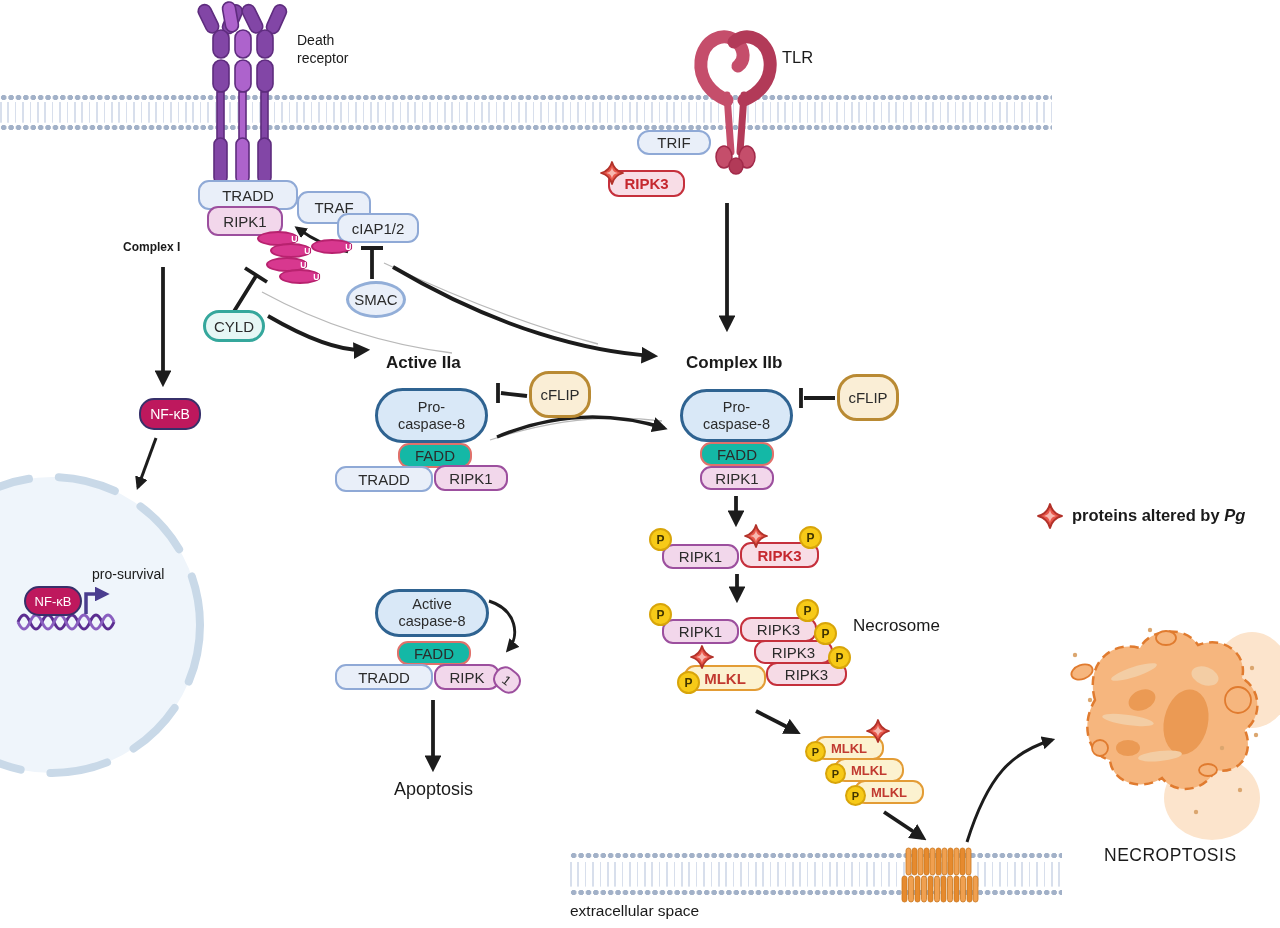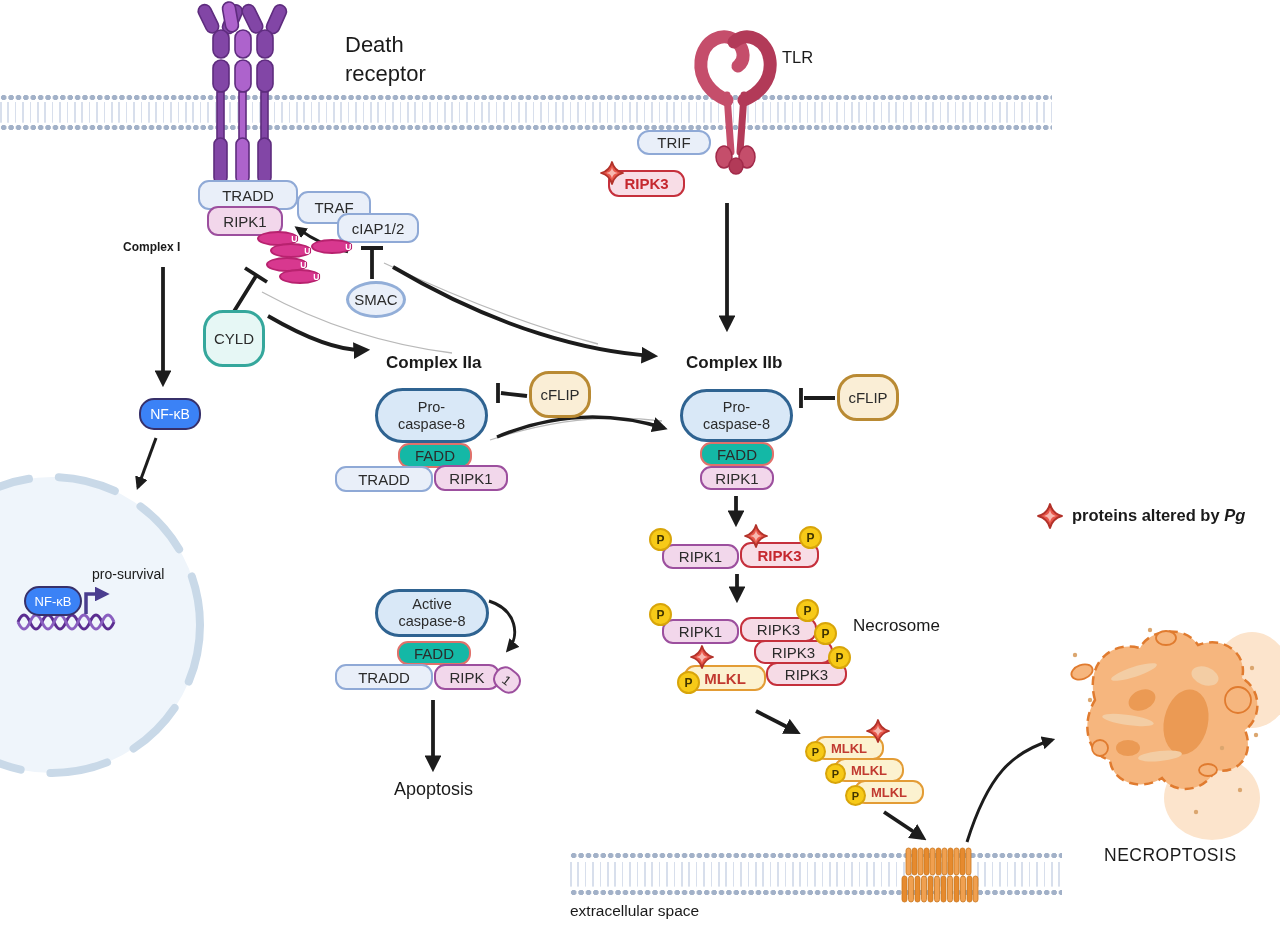--- a/index.html
+++ b/index.html
@@ -17,21 +17,21 @@
   .pill{position:absolute;box-sizing:border-box;display:flex;align-items:center;justify-content:center;
     font-size:15px;color:#2b2b2b;background:#e9eff9;border:2.6px solid #8fa9d6;border-radius:11px;z-index:5;
     white-space:nowrap;}
   .v-ripk1{background:#f2d7eb;border-color:#9c4f9e;}
   .v-fadd{background:#14b8a6;border-color:#e0716b;}
   .v-proc{background:#d9e8f7;border:3.2px solid #2f6391;border-radius:28px;flex-direction:column;
           line-height:1.15;font-size:14.5px;}
   .v-cflip{background:#faeed6;border:3px solid #b98a33;border-radius:20px;}
   .v-cyld{background:#e6f7f5;border:3px solid #35a79c;border-radius:20px;}
   .v-smac{background:#e9eff9;border:3px solid #92aed8;border-radius:50%;}
-  .v-nfkb{background:#3b82f6;border:2.5px solid #37306a;border-radius:15px;color:#fff;font-size:14px;}
+  .v-nfkb{background:#be185d;border:2.5px solid #37306a;border-radius:15px;color:#fff;font-size:14px;}
   .v-ripk3red{background:#f8dde6;border:2.8px solid #c5303c;color:#c5282f;font-weight:700;}
   .v-ripk3dark{background:#f6dbe6;border:2.8px solid #c5303c;}
   .v-mlkl{background:#fcf2d0;border:2.8px solid #e39c35;color:#c13a30;font-weight:700;}
   .circ{position:absolute;box-sizing:border-box;border-radius:50%;display:flex;align-items:center;
         justify-content:center;font-weight:700;}
   .ub{width:21px;height:15px;background:#d8388f;border:2px solid #b8226f;color:#fff;font-size:8.5px;z-index:6;padding-left:38px;}
   .pcirc{width:23px;height:23px;background:#f7ca18;border:2px solid #d8a50a;color:#413500;font-size:12px;z-index:6;}
   .pcirc.sm{width:21px;height:21px;font-size:11px;}
   .lbl{position:absolute;color:#1a1a1a;z-index:7;white-space:nowrap;}
   .bold{font-weight:700;}
@@ -211,21 +211,21 @@
   <div class="circ ub" style="left:266px;top:257px;">
       <span>Ub</span>
     </div>
   <div class="circ ub" style="left:279px;top:269px;">
       <span>Ub</span>
     </div>
   <div class="circ ub" style="left:311px;top:239px;">
       <span>Ub</span>
     </div>
 
-  <div class="pill v-cyld" style="left:203px;top:310px;width:62px;height:57px;">
+  <div class="pill v-cyld" style="left:203px;top:310px;width:62px;height:32px;">
       <span>CYLD</span>
     </div>
   <div class="pill v-smac" style="left:346px;top:281px;width:60px;height:37px;">
       <span>SMAC</span>
     </div>
   <div class="pill v-nfkb" style="left:139px;top:398px;width:62px;height:32px;">
       <span>NF-κB</span>
     </div>
 
   <div class="pill v-nfkb" style="left:24px;top:586px;width:58px;height:30px;font-size:13px;">
@@ -357,27 +357,27 @@
   <div class="circ pcirc sm" style="left:825px;top:763px;">
       <span>P</span>
     </div>
   <div class="circ pcirc sm" style="left:845px;top:785px;">
       <span>P</span>
     </div>
   <svg class="star" style="left:866px;top:719px;">
       <use href="#star4"></use>
     </svg>
 
-  <div class="lbl" style="left:297px;top:31px;font-size:22px;line-height:1.3;margin-left:48px;">
+  <div class="lbl" style="left:297px;top:31px;font-size:14px;line-height:1.3;">
     <div>Death</div>
     <div>receptor</div>
   </div>
   <div class="lbl" style="left:782px;top:48px;font-size:16.5px;">TLR</div>
   <div class="lbl bold" style="left:123px;top:240px;font-size:12px;">Complex I</div>
-  <div class="lbl bold" style="left:386px;top:353px;font-size:17px;">Complex IIa</div>
+  <div class="lbl bold" style="left:386px;top:353px;font-size:17px;">Active IIa</div>
   <div class="lbl bold" style="left:686px;top:353px;font-size:17px;">Complex IIb</div>
   <div class="lbl" style="left:394px;top:779px;font-size:18px;">Apoptosis</div>
   <div class="lbl" style="left:1104px;top:845px;font-size:17.5px;letter-spacing:0.5px;">NECROPTOSIS</div>
   <div class="lbl" style="left:570px;top:902px;font-size:15.5px;">extracellular space</div>
 
   <svg class="star" style="left:1037px;top:503px;width:26px;height:26px;">
       <use href="#star4"></use>
     </svg>
   <div class="lbl" style="left:1072px;top:506px;font-size:16.5px;font-weight:bold;">
     <span>proteins altered by </span><span style="font-style:italic">Pg</span>

